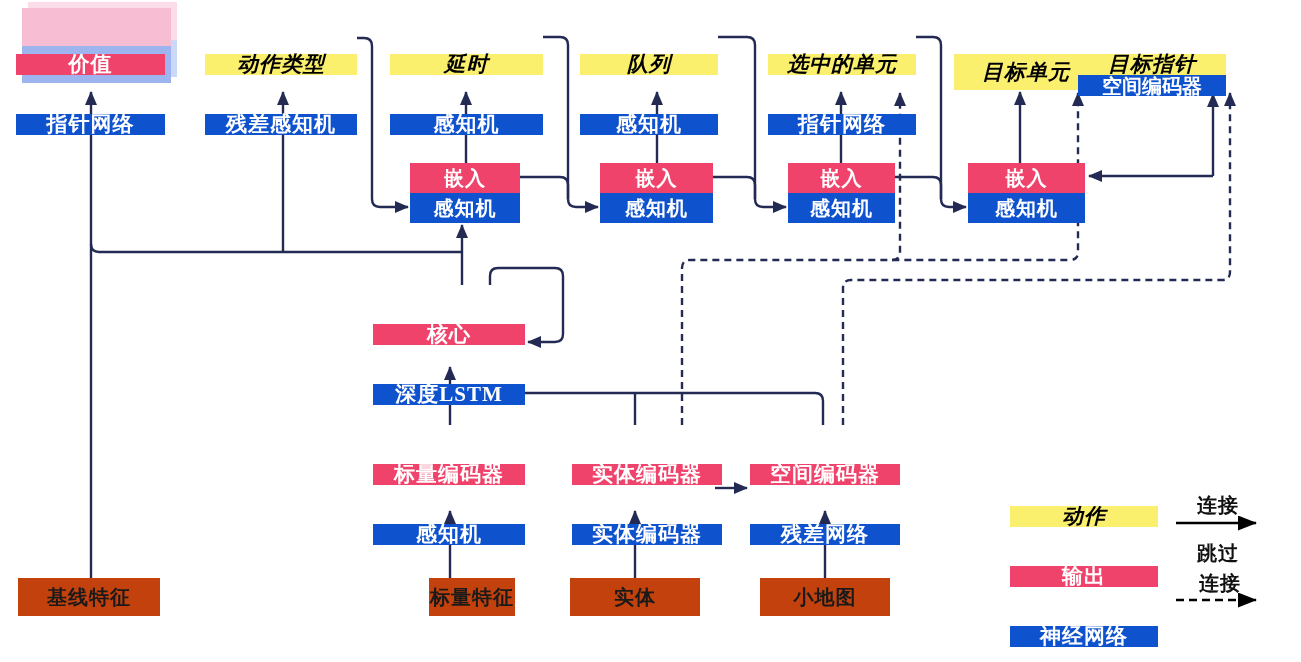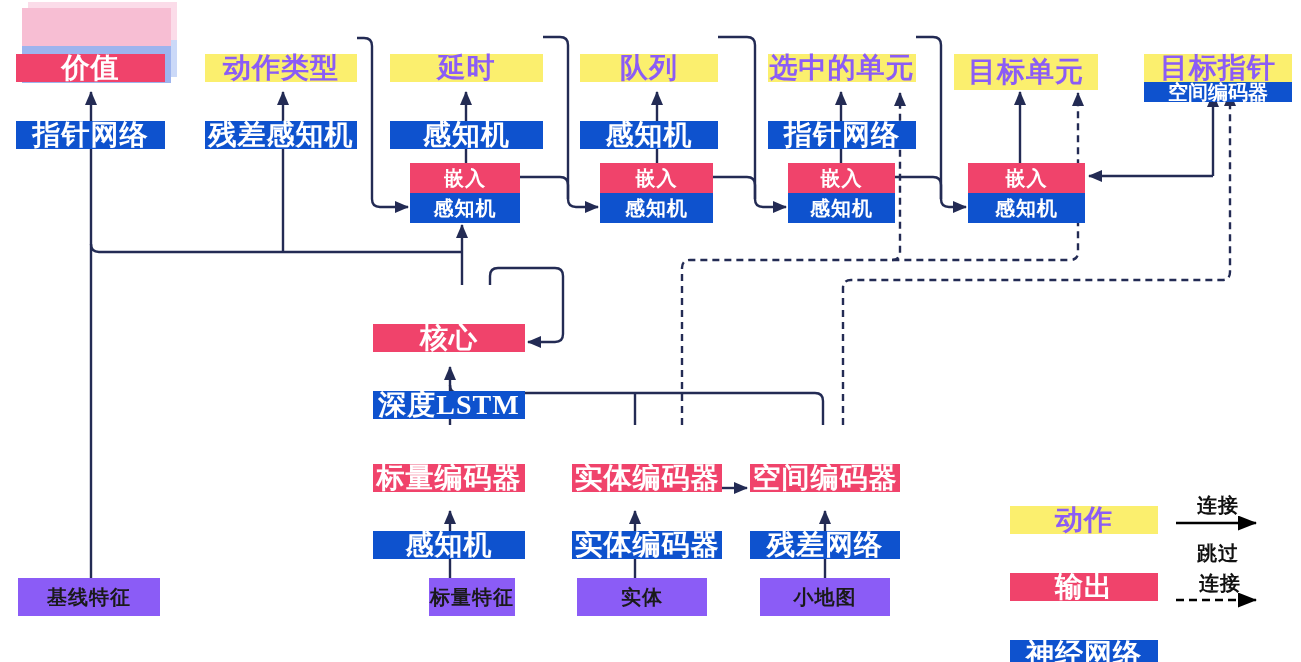--- a/index.html
+++ b/index.html
@@ -5,25 +5,25 @@
   html,body{margin:0;padding:0;background:#ffffff;}
   .stage{
     position:relative;width:1301px;height:662px;background:#ffffff;overflow:hidden;
     font-family:"Liberation Serif","DejaVu Serif",serif;
   }
   .stage *{box-sizing:border-box;}
   svg.wires{position:absolute;left:0;top:0;z-index:1;}
   .box{position:absolute;z-index:3;display:flex;flex-direction:column;}
   .cell{display:flex;align-items:center;justify-content:center;
         font-weight:700;letter-spacing:1px;line-height:1;}
-  .yellow{background:#FBEF6E;color:#8b5cf6;}
+  .yellow{background:#FBEF6E;color:#000000;font-style:italic;}
   .red{background:#F0436B;color:#ffffff;}
   .blue{background:#0E52CE;color:#ffffff;}
-  .green{background:#8b5cf6;color:#1a1a1a;}
-  .fs21{font-size:28px;margin-top:39px;} .fs20{font-size:20px;}
+  .green{background:#c2410c;color:#1a1a1a;}
+  .fs21{font-size:21px;margin-top:39px;} .fs20{font-size:20px;}
   .shadow{position:absolute;z-index:2;display:flex;flex-direction:column;}
   .s2-red{background:#FBDCE9;} .s2-blue{background:#CBD9F8;}
   .s1-red{background:#F7BED3;} .s1-blue{background:#9DB4EE;}
   .legend-label{position:absolute;z-index:3;font-size:20px;font-weight:700;
         color:#111;letter-spacing:1px;text-align:center;}
 </style>
 </head>
 <body>
 
 <div class="stage">
@@ -104,21 +104,21 @@
     <div class="cell yellow fs21" style="height:38px;">队列</div>
     <div class="cell blue fs21" style="height:37px;">感知机</div>
   </div>
   <div class="box" style="left:768px;top:15px;width:148px;height:75px;">
     <div class="cell yellow fs21" style="height:38px;">选中的单元</div>
     <div class="cell blue fs21" style="height:37px;">指针网络</div>
   </div>
   <div class="box" style="left:954px;top:15px;width:144px;height:75px;">
     <div class="cell yellow fs21" style="height:38px;">目标单元</div>
   </div>
-  <div class="box" style="left:1144px;top:15px;width:148px;height:81px;text-align:center;">
+  <div class="box" style="left:1078px;top:15px;width:148px;height:81px;text-align:center;">
     <div class="cell yellow fs21" style="height:38px;">目标指针</div>
     <div class="cell blue fs20" style="height:37px;letter-spacing:0;">空间编码器</div>
   </div>
 
   <div class="box" style="left:410px;top:163px;width:110px;height:60px;">
     <div class="cell red fs20" style="height:30px;">嵌入</div>
     <div class="cell blue fs20" style="height:30px;">感知机</div>
   </div>
   <div class="box" style="left:600px;top:163px;width:113px;height:60px;">
     <div class="cell red fs20" style="height:30px;">嵌入</div>
@@ -150,21 +150,21 @@
     <div class="cell red fs21" style="height:42px;">空间编码器</div>
     <div class="cell blue fs21" style="height:41px;">残差网络</div>
   </div>
 
   <div class="box" style="left:18px;top:578px;width:142px;height:38px;">
     <div class="cell green fs20" style="height:38px;">基线特征</div>
   </div>
   <div class="box" style="left:385px;top:578px;width:130px;height:38px;padding-left:44px;">
     <div class="cell green fs20" style="height:38px;">标量特征</div>
   </div>
-  <div class="box" style="left:570px;top:578px;width:130px;height:38px;margin-left:7px;">
+  <div class="box" style="left:570px;top:578px;width:130px;height:38px;">
     <div class="cell green fs20" style="height:38px;">实体</div>
   </div>
   <div class="box" style="left:760px;top:578px;width:130px;height:38px;">
     <div class="cell green fs20" style="height:38px;">小地图</div>
   </div>
 
   <div class="box" style="left:1010px;top:467px;width:148px;height:148px;">
     <div class="cell yellow fs21" style="height:37px;">动作</div>
     <div class="cell red fs21" style="height:37px;">输出</div>
     <div class="cell blue fs21" style="height:37px;">神经网络</div>

